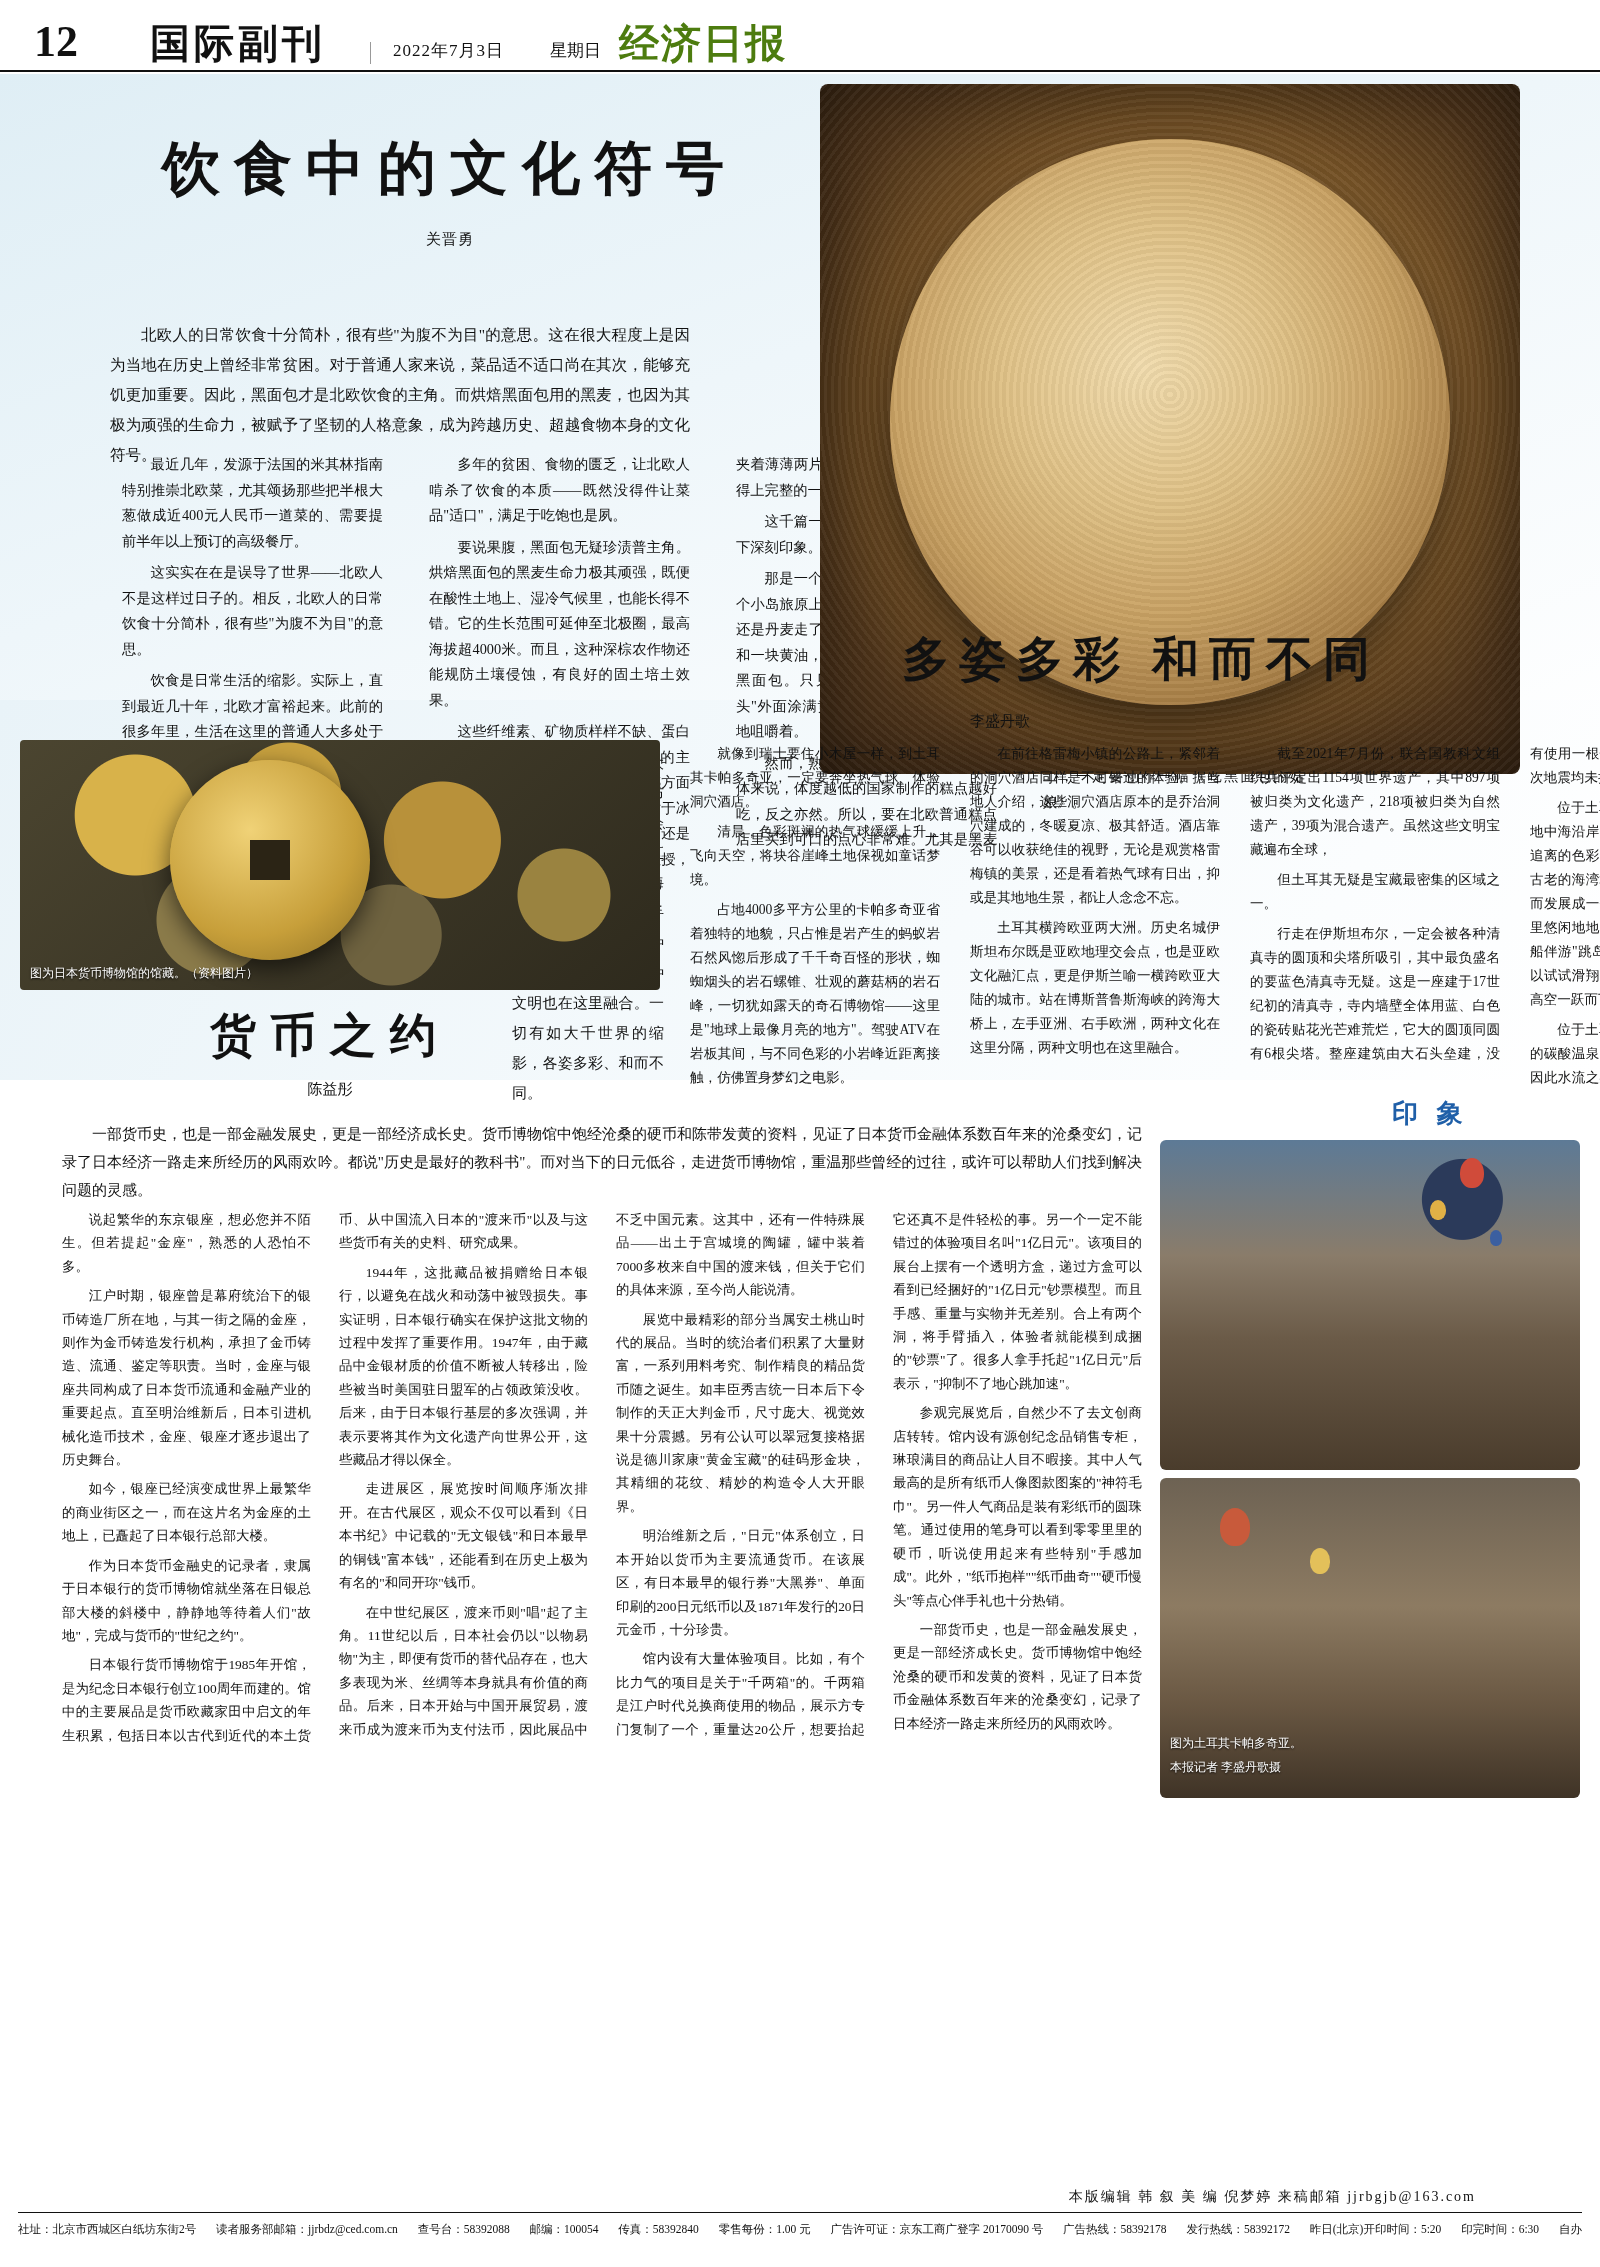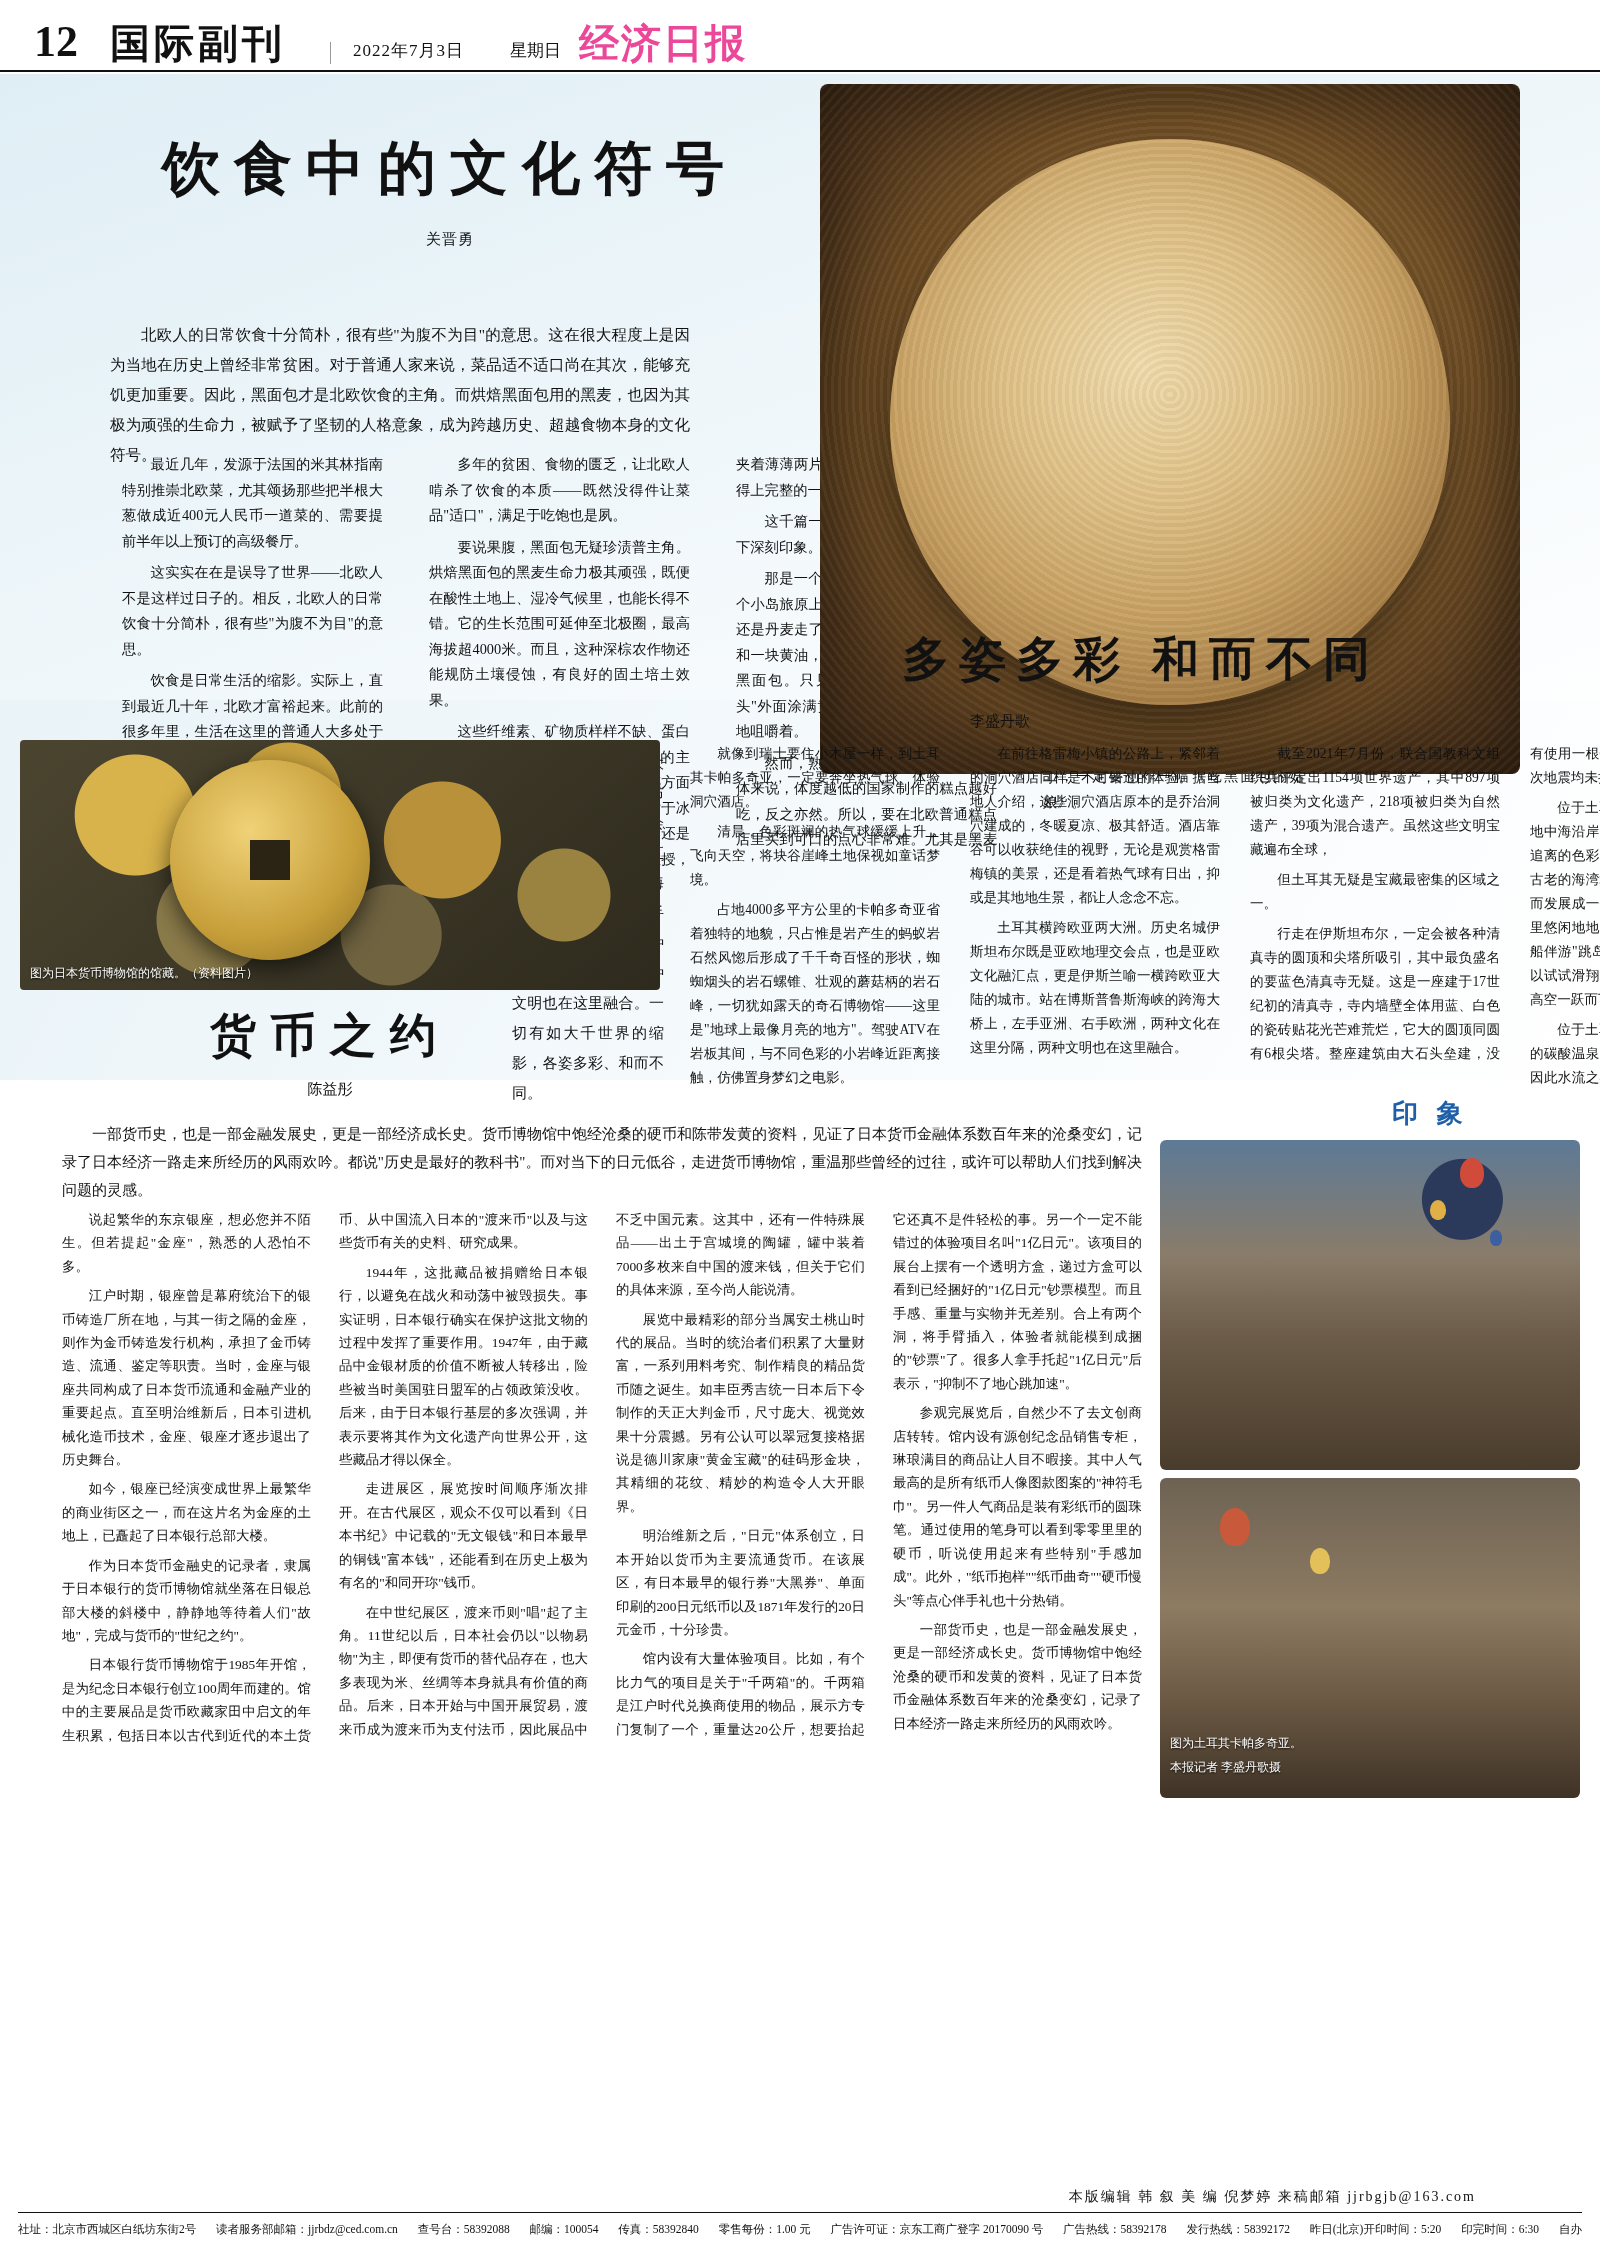--- a/index.html
+++ b/index.html
@@ -18,29 +18,30 @@
     border-bottom:2px solid #111;
     display:flex; align-items:flex-end; padding:0 34px 6px 34px;gap:18px;
   }
   .page-num {
     font-family:"Liberation Serif", serif;
     font-size:44px; font-weight:bold; line-height:1; margin-right:14px;
   }
   .section-title {
     font-size:40px; font-weight:bold; letter-spacing:4px; line-height:1;
     margin-right:26px;
+    margin-left:40px;
   }
   .issue-date {
     font-size:17px; letter-spacing:1px; line-height:1; padding-bottom:5px;
     border-left:1px solid #999; padding-left:22px;
   }
   .issue-weekday { font-size:17px; line-height:1; padding-bottom:5px; margin-left:28px; }
   .brand {
     margin-left:auto; font-size:40px; font-weight:bold; letter-spacing:2px;
-    line-height:1; color:#ec4899;
+    line-height:1; color:#4d7c0f;
     font-family:"Liberation Serif", serif;
   }
   .brand-box { display:flex; align-items:flex-end; }
 
   
   .tint-top {
     position:absolute; left:0; top:74px; width:1600px; height:680px;
     background:linear-gradient(160deg,#dfeef5 0%, #eef6fa 45%, #ffffff 100%);
   }
   .tint-mid {

